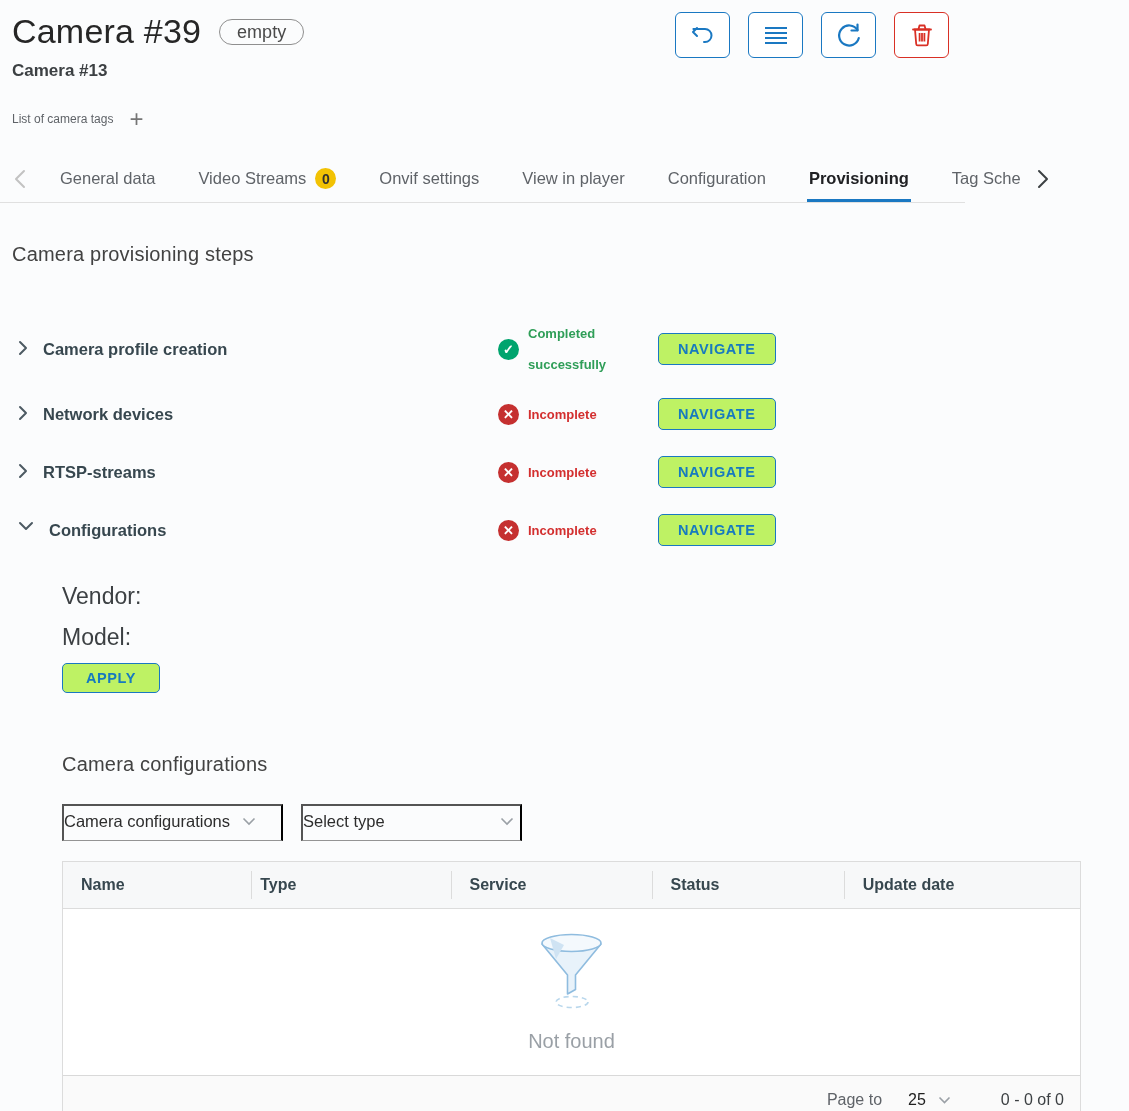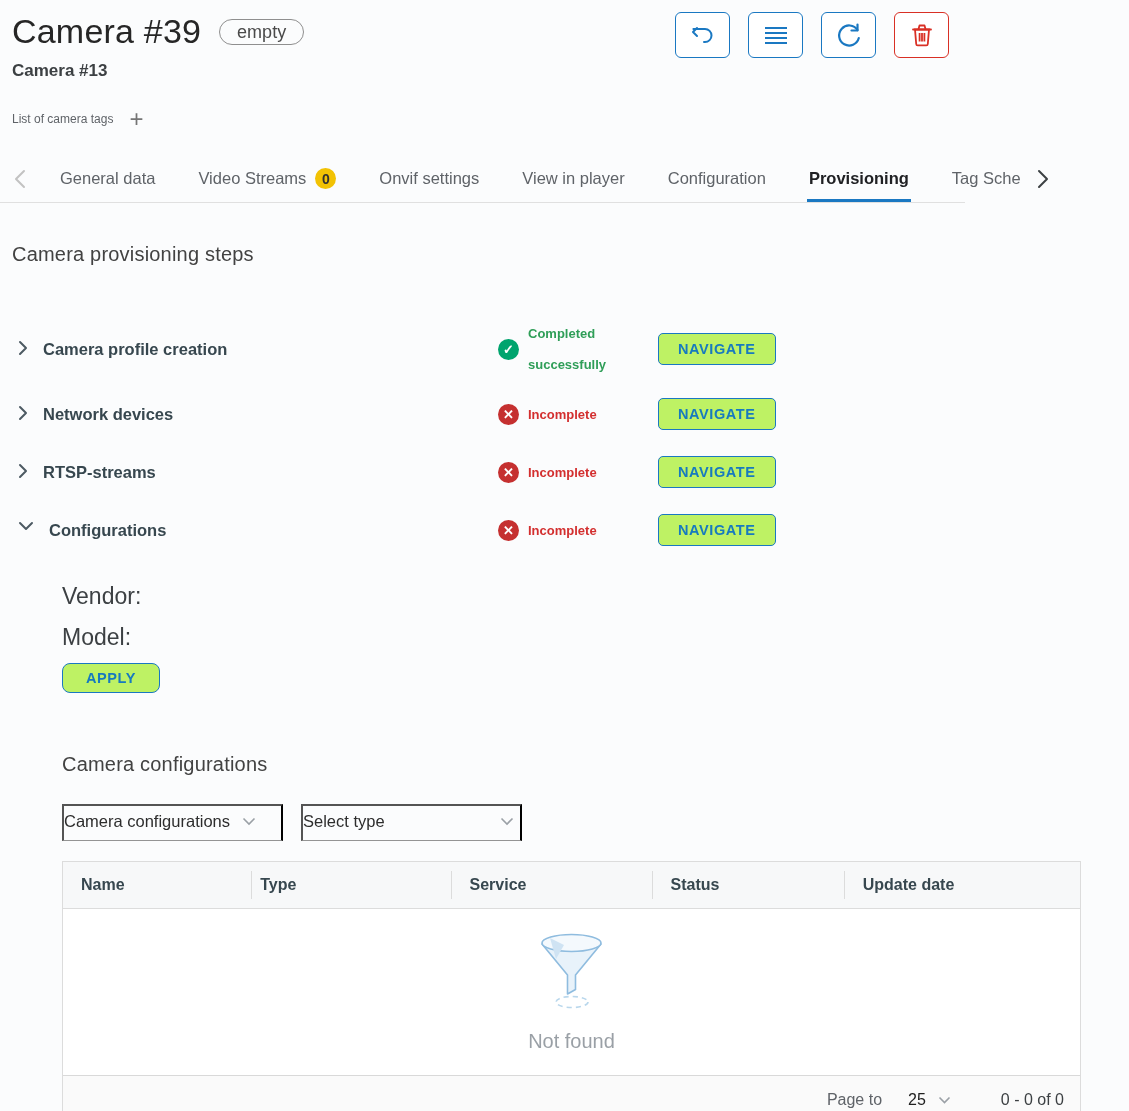--- a/index.html
+++ b/index.html
@@ -78,21 +78,21 @@
   .success .status-text { color: #2f9e58; max-width: 112px; }
   .error .status-text { color: #d32f2f; }
   .outline-btn {
     background: #bef264; border: 1px solid #1a78c2; border-radius: 5px; color: #177abf;
     font-family: "Liberation Sans", sans-serif; font-size: 14.5px; font-weight: 700;
     letter-spacing: 0.6px; padding: 7px 19px; cursor: pointer; white-space: nowrap;
   }
 
   .step-details { margin: 22px 0 0 50px; }
   .detail-label { font-size: 23px; color: #3c4043; line-height: 41px; }
-  .step-details .outline-btn { margin-top: 5px; padding: 6px 23px; border-radius: 8px; }
+  .step-details .outline-btn { margin-top: 5px; padding: 6px 23px; }
 
   
   .configs { margin: 60px 0 0 50px; }
   .filters { display: flex; gap: 18px; margin-top: 28px; }
   .select {
     width: 221px; display: flex; align-items: center; justify-content: space-between;
     border-bottom: 1px solid #949494; padding: 6px 6px 9px 0; cursor: pointer; background: none;
   }
   .select-value { font-size: 16.5px; color: #2d2d2d; }
   .select .caret { color: #9aa0a6; display: inline-flex; }

